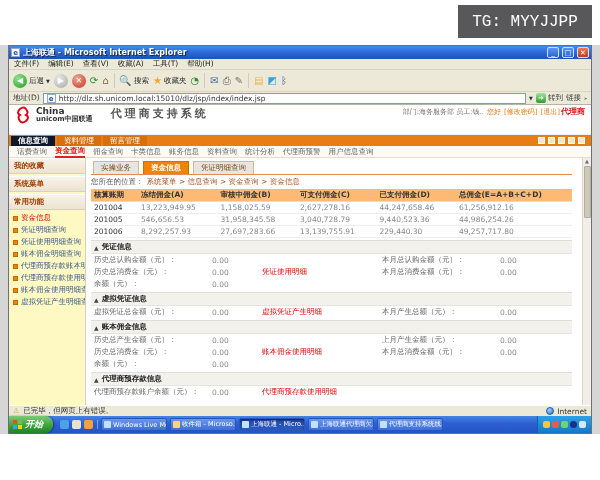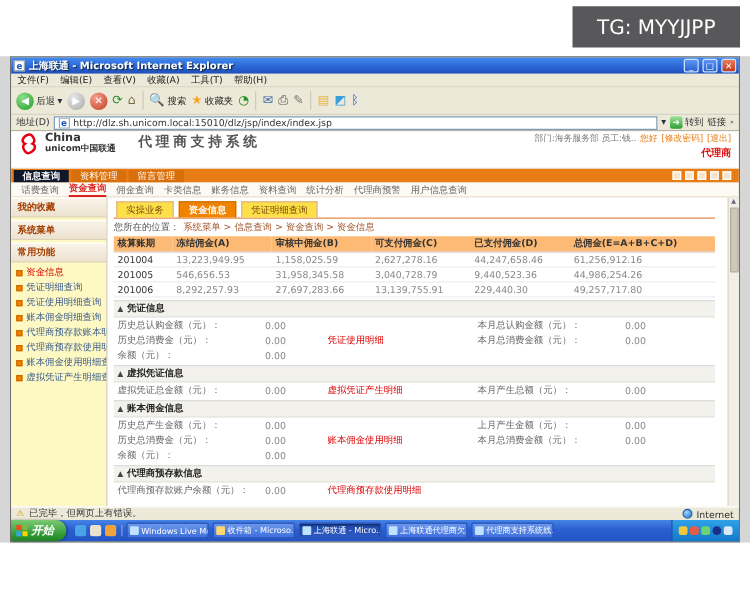--- a/index.html
+++ b/index.html
@@ -37,21 +37,21 @@
 .go { display:flex; align-items:center; gap:2px; }
 .go-ico { width:10px; height:10px; background:linear-gradient(180deg,#9fe29f,#2c9f2c); border-radius:2px; color:#fff; font-size:7px; line-height:10px; text-align:center; }
 
 
 .pageheader { height:30px; background:#fff; display:flex; align-items:flex-start; padding:1px 6px; border-bottom:1px solid #eee; }
 .logo { display:flex; align-items:center; gap:3px; }
 .logo-text { line-height:1; }
 .logo-text .l1 { font-size:9px; font-weight:bold; color:#333; }
 .logo-text .l2 { font-size:7px; font-weight:bold; color:#333; }
 .sys-title { font-size:11px; color:#555; letter-spacing:3px; margin-left:18px; font-weight:bold; }
-.head-right { margin-left:auto; display:flex; flex-direction:column; align-items:flex-end; gap:1px; font-size:7px; color:#777; }
+.head-right { margin-left:auto; display:flex; flex-direction:row; align-items:flex-end; gap:1px; font-size:7px; color:#777; }
 .head-links { display:flex; gap:3px; align-items:center; }
 .orange-link { color:#e87d15; }
 .role { color:#d11; font-weight:bold; font-size:8px; }
 
 
 .topnav { height:11px; background:#e87d15; display:flex; align-items:center; gap:2px; padding:0 2px; }
 .topnav .item { font-size:7.5px; color:#fff; padding:0 7px; line-height:10px; background:#d96f0a; }
 .topnav .item.active { background:#0f172a; font-weight:bold; }
 .topnav-icons { margin-left:auto; display:flex; gap:3px; padding-right:4px; }
 .tn-ico { width:7px; height:7px; background:#fbe3c8; border:1px solid #fff; }
@@ -63,21 +63,21 @@
 
 .content { flex:1; display:flex; background:#fff; min-height:0; }
 .sidebar { width:77px; background:#fef9c3; border-right:1px solid #d9cfc0; font-size:7.5px; padding-bottom:2px; }
 .side-head { background:linear-gradient(180deg,#f8f3e9,#ece2d0); color:#a33c00; font-weight:bold; padding:2px 5px; border-bottom:1px solid #ddd0bc; border-top:1px solid #fff; margin-bottom:2px; }
 .side-item { display:flex; align-items:center; gap:3px; padding:1px 2px 1px 4px; color:#3a5a8c; white-space:nowrap; overflow:hidden; }
 .side-item.active { color:#d00; }
 .bullet { flex:0 0 5px; width:5px; height:5px; background:#f08300; border:1px solid #c96a00; }
 
 .main { flex:1; display:flex; flex-direction:column; padding:2px 10px 0 5px; min-width:0; position:relative; }
 .tabs { display:flex; gap:4px; align-items:flex-end; height:15px; border-bottom:1px solid #e58a4e; padding-left:2px; }
-.tab { font-size:7.5px; padding:1px 7px; border:1px solid #e0b489; border-bottom:none; background:#fde047; color:#7a4a10; }
+.tab { font-size:7.5px; padding:1px 7px; border:1px solid #e0b489; border-bottom:none; background:#e5e5e5; color:#7a4a10; }
 .tab.active { background:#f08300; color:#fff; font-weight:bold; border-color:#d06f00; }
 .breadcrumb { height:13px; font-size:7.5px; color:#555; display:flex; gap:3px; align-items:center; }
 .breadcrumb .path { color:#a3532a; }
 
 table.data { width:100%; border-collapse:collapse; font-size:7.5px; margin-top:1px; }
 table.data th { background:#fdba74; color:#333; font-weight:bold; text-align:left; padding:1px 3px; border-bottom:1px solid #ddd; white-space:nowrap; }
 table.data td { color:#888; padding:1px 3px; border-bottom:1px solid #eee; white-space:nowrap; }
 table.data td.first { color:#333; }
 
 .sec-head { background:#f2f1ec; border-top:1px solid #ddd; border-bottom:1px solid #e5e5e0; font-size:7.5px; font-weight:bold; color:#222; padding:1px 3px; display:flex; gap:3px; margin-top:2px; align-items:center; }
@@ -103,21 +103,21 @@
 .ql { display:flex; gap:3px; padding:0 4px; border-right:1px solid rgba(255,255,255,.4); align-items:center; }
 .ql-ico { width:9px; height:9px; border-radius:2px; }
 .task { flex:0 0 66px; height:13px; background:linear-gradient(180deg,#6c96ea,#3d6fdd); border:1px solid #2a55bb; border-radius:2px; color:#fff; font-size:6.5px; display:flex; align-items:center; gap:2px; padding:0 2px; overflow:hidden; white-space:nowrap; }
 .task.active { background:linear-gradient(180deg,#1f47a8,#2d5bc4); box-shadow:inset 0 1px 2px rgba(0,0,0,.5); }
 .t-ico { flex:0 0 7px; width:7px; height:7px; background:#ffd76e; border-radius:1px; }
 .t-ico.blue { background:#bfe3ff; }
 .tray { margin-left:auto; height:17px; background:linear-gradient(180deg,#2ea1e8,#1278c8); border-left:1px solid #1460a8; display:flex; align-items:center; gap:2px; padding:0 5px; }
 .tr-ico { width:7px; height:7px; border-radius:2px; }
 
 
-.wm { position:absolute; background:#58585a; color:#fff; display:flex; align-items:center; justify-content:center; }
+.wm { position:absolute; background:#58585a; color:#fff; display:flex; align-items:center; justify-content:center;font-family:Liberation Mono, monospace; }
 .wm-top { right:8px; top:5px; width:134px; height:33px; font-size:16px; }
 .wm-bottom { left:8px; top:442px; width:155px; height:31px; font-size:15px; letter-spacing:.5px; }
 </style>
 </head>
 <body>
 
 <div class="stage">
   <div class="edge l"></div>
   <div class="edge r"></div>
 

